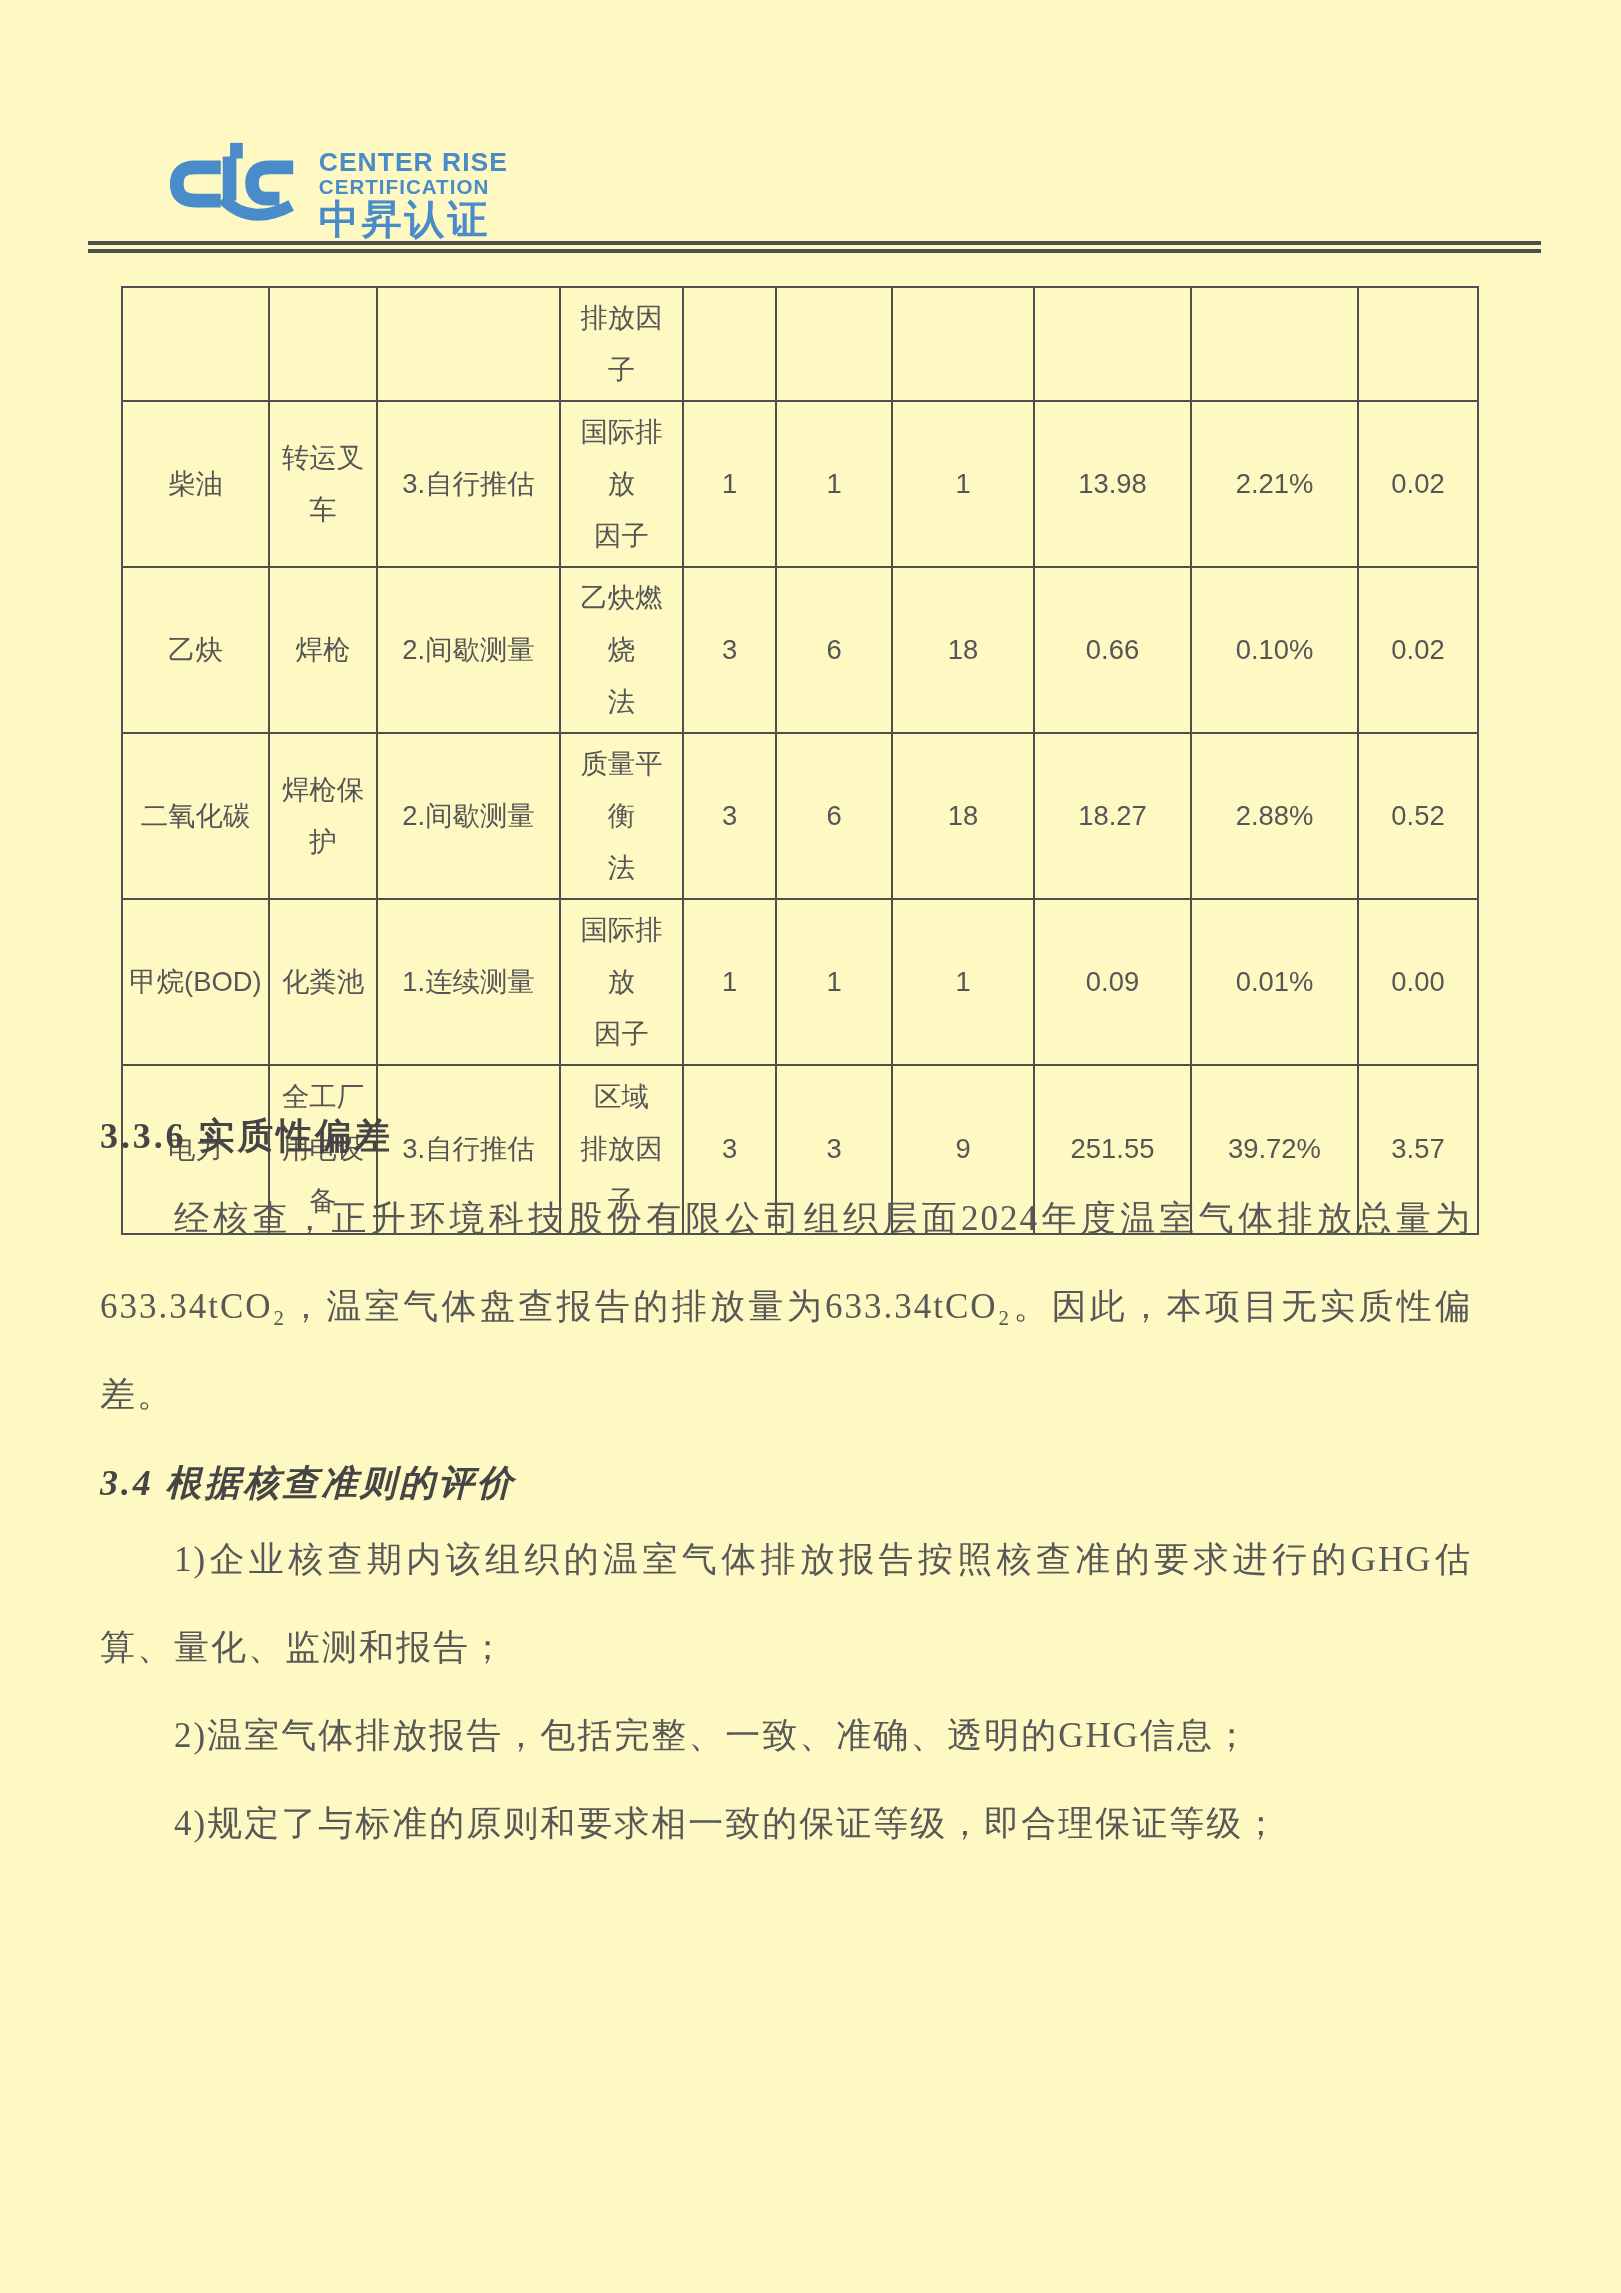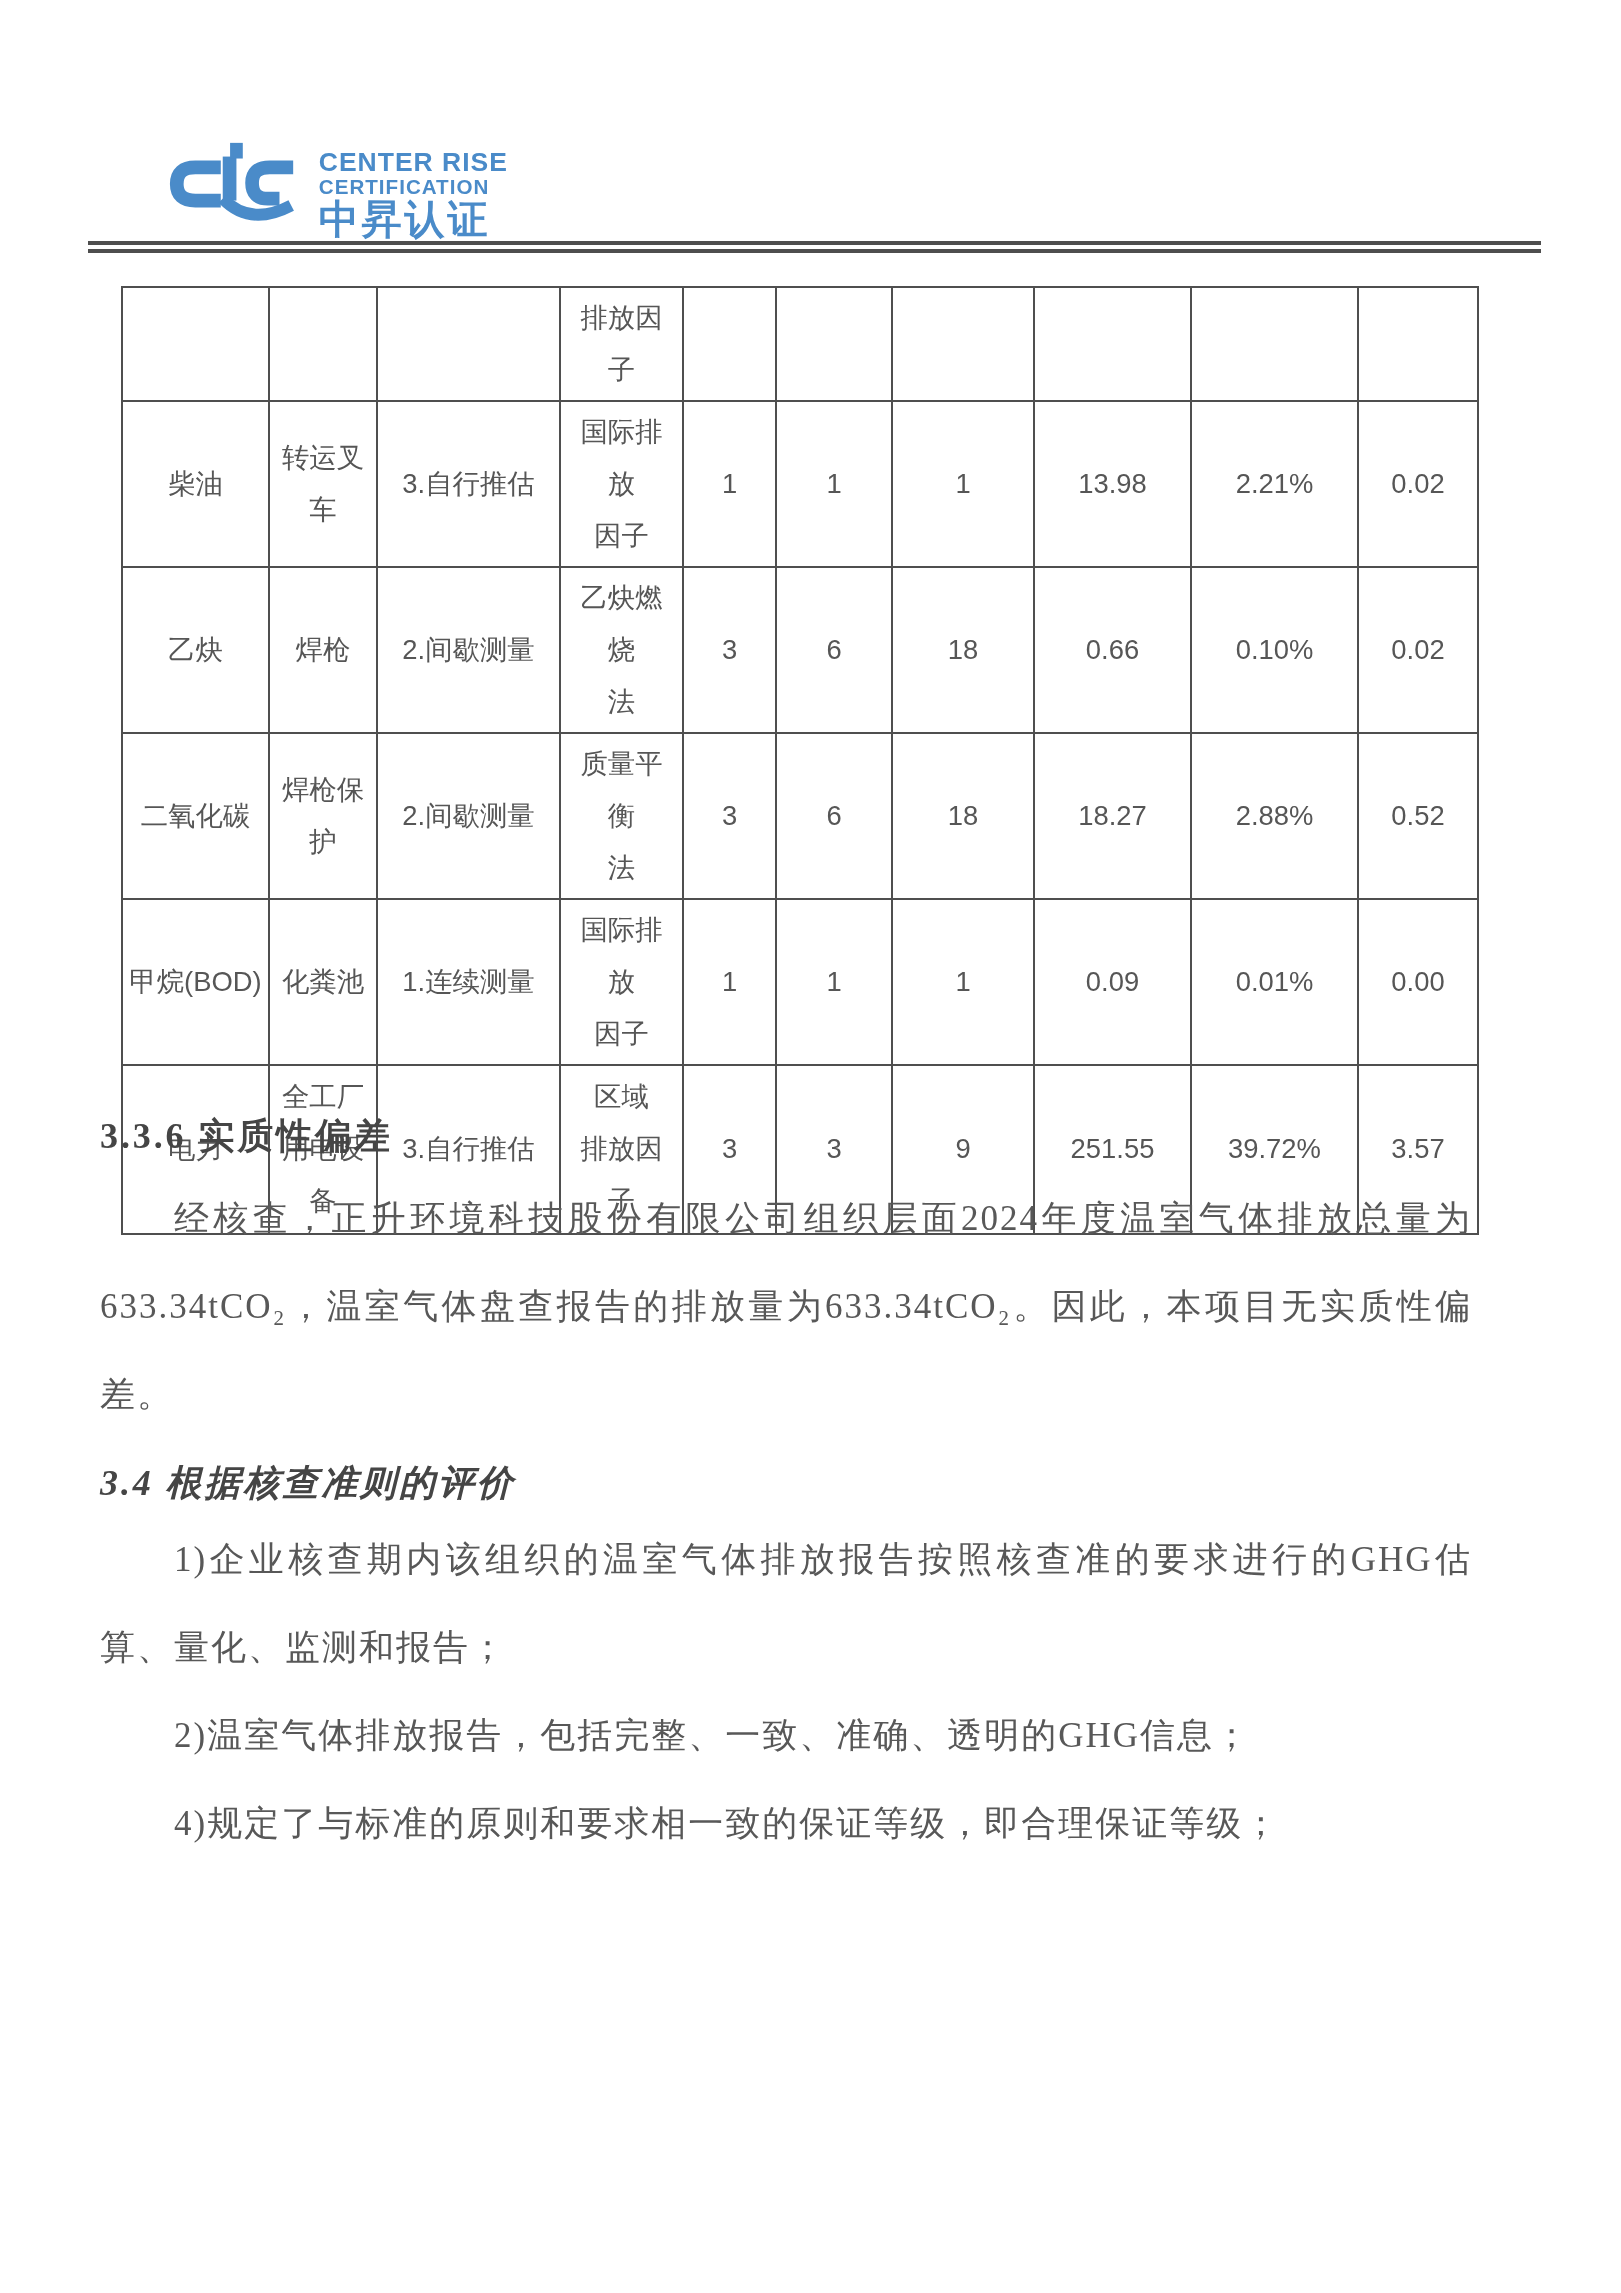--- a/index.html
+++ b/index.html
@@ -1,19 +1,19 @@
 <!DOCTYPE html>
 <html><head>
 <meta charset="utf-8">
 <style>
   html,body{margin:0;padding:0;background:#e8e8e8;}
   .page{
     position:relative;
     width:1621px;height:2294px;
-    background:#ffffff;
+    background:#fef9c3;
     overflow:hidden;
     font-family:"Liberation Serif", serif;
   }
   
   .logo{position:absolute;left:160px;top:137px;display:flex;align-items:flex-start;gap:11.8px;}
   .logo-mark{display:block;}
   .logo-text{display:flex;flex-direction:column;line-height:1.02;margin-top:11.8px;}
   .logo-en1{font-family:"Liberation Sans",sans-serif;font-weight:bold;font-size:26.5px;letter-spacing:1px;color:#4a8bc9;}
   .logo-en2{font-family:"Liberation Sans",sans-serif;font-weight:bold;font-size:20.6px;letter-spacing:1px;color:#4a8bc9;}
   .logo-cn{font-family:"Liberation Sans",sans-serif;font-weight:bold;font-size:40px;letter-spacing:2.9px;color:#4a8bc9;margin-top:2px;}

